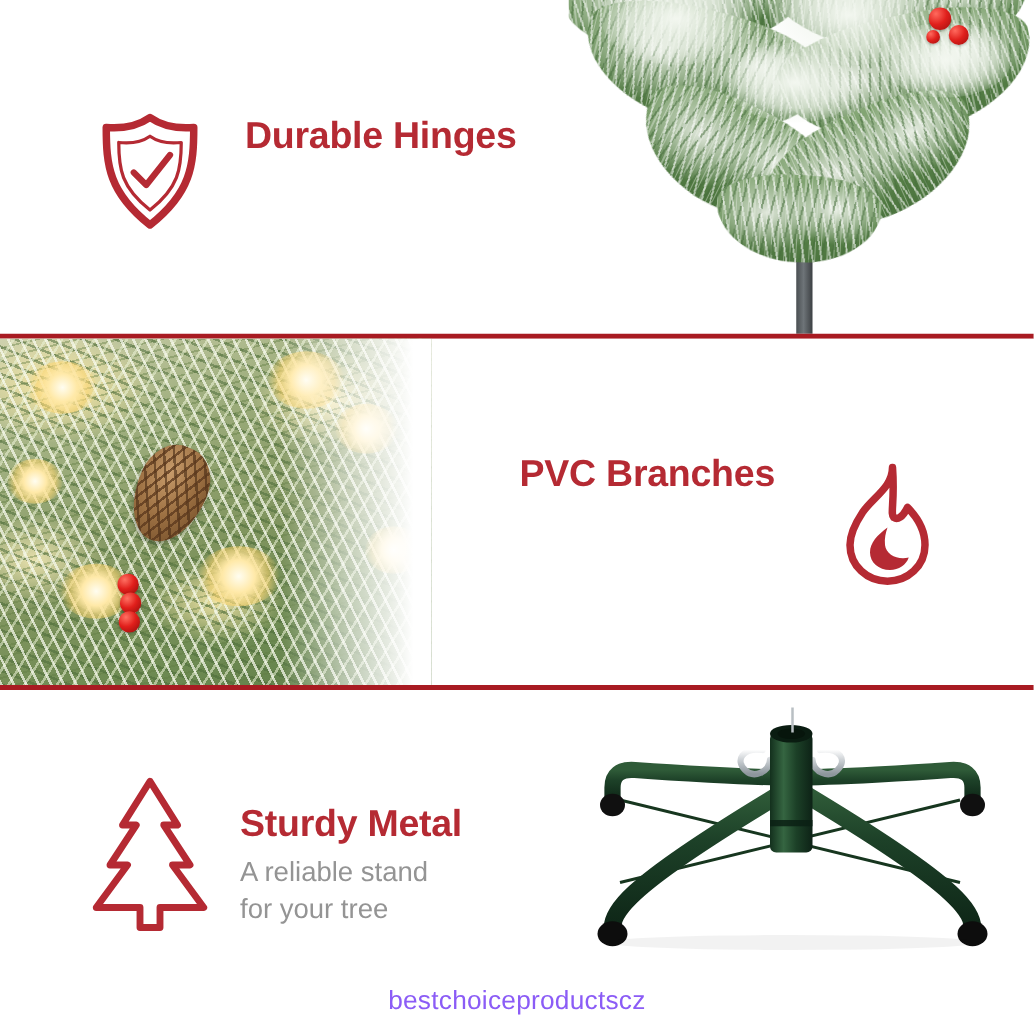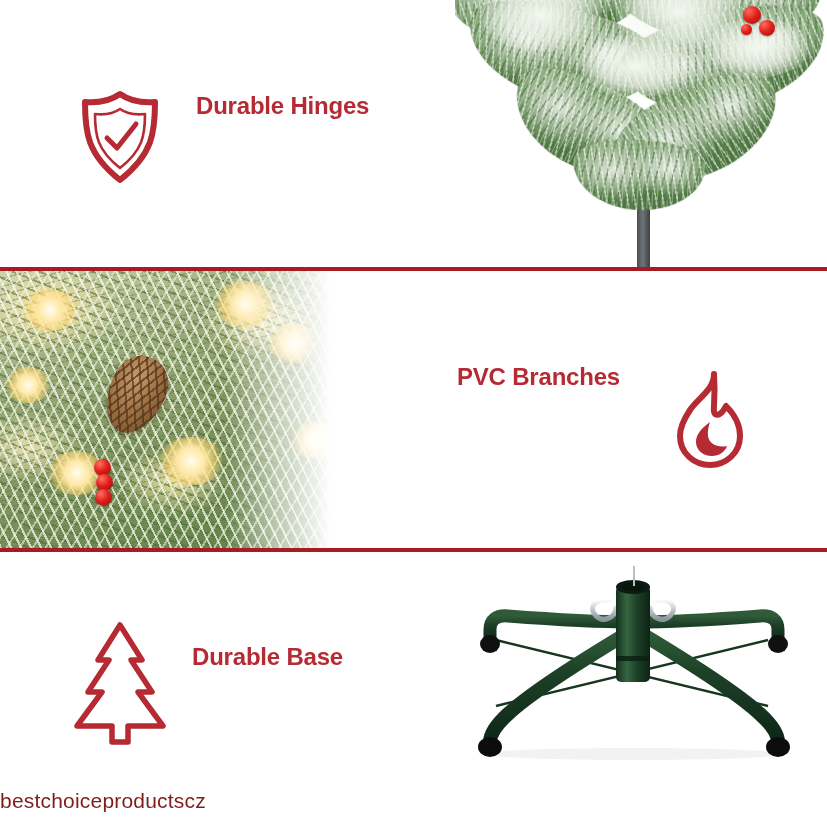--- a/index.html
+++ b/index.html
@@ -27,21 +27,21 @@
     background: #A81B22;
   }
   .divider-1 { top: 267px; }
   .divider-2 { top: 548px; }
 
   
   .feature { position: absolute; }
   .feature .title {
     color: #B52A33;
     font-weight: bold;
-    font-size: 24px;
+    font-size: 30px;
     letter-spacing: -0.2px;
     line-height: 1.15;
     white-space: nowrap;
   }
   .feature .desc {
     color: #949494;
     font-size: 22px;
     font-weight: 300;
     line-height: 1.32;
     margin-top: 5px;
@@ -156,22 +156,22 @@
   
   .photo-stand {
     position: absolute; left: 438px; top: 556px;
     width: 390px; height: 205px;
   }
   .photo-stand svg { display: block; width: 100%; height: 100%; }
 
   
   .footer-brand {
     position: absolute; left: 0; right: 0; top: 789px;
-    text-align: left;
-    color: #7f1d1d;
+    text-align: center;
+    color: #8b5cf6;
     font-size: 21px;
     font-weight: 400;
     letter-spacing: 0.2px;
   }
 </style>
 </head>
 <body>
 
 <div class="infographic">
 
@@ -267,21 +267,23 @@
   <div class="icon-wrap icon-tree">
     <svg viewBox="0 0 108 132" fill="none" xmlns="http://www.w3.org/2000/svg">
       <path d="M54 7
                L76 42 L65 42 L86 74 L72 74 L97 108
                L62 108 L62 124 L46 124 L46 108 L11 108
                L36 74 L22 74 L43 42 L32 42 Z" stroke="#B52A33" stroke-width="5.5" stroke-linejoin="round" stroke-linecap="round" fill="none"></path>
     </svg>
   </div>
 
   <div class="feature feat-base">
-    <div class="title">Durable Base</div>
+    <div class="title">Sturdy Metal</div>
+    <div class="desc">A reliable stand
+for your tree</div>
   </div>
 
   <div class="photo-stand">
     <svg viewBox="0 0 390 205" xmlns="http://www.w3.org/2000/svg">
       <defs>
         <linearGradient id="legG" x1="0" y1="0" x2="0" y2="1">
           <stop offset="0%" stop-color="#2f5b38"></stop>
           <stop offset="35%" stop-color="#1d4128"></stop>
           <stop offset="100%" stop-color="#0e2617"></stop>
         </linearGradient>

